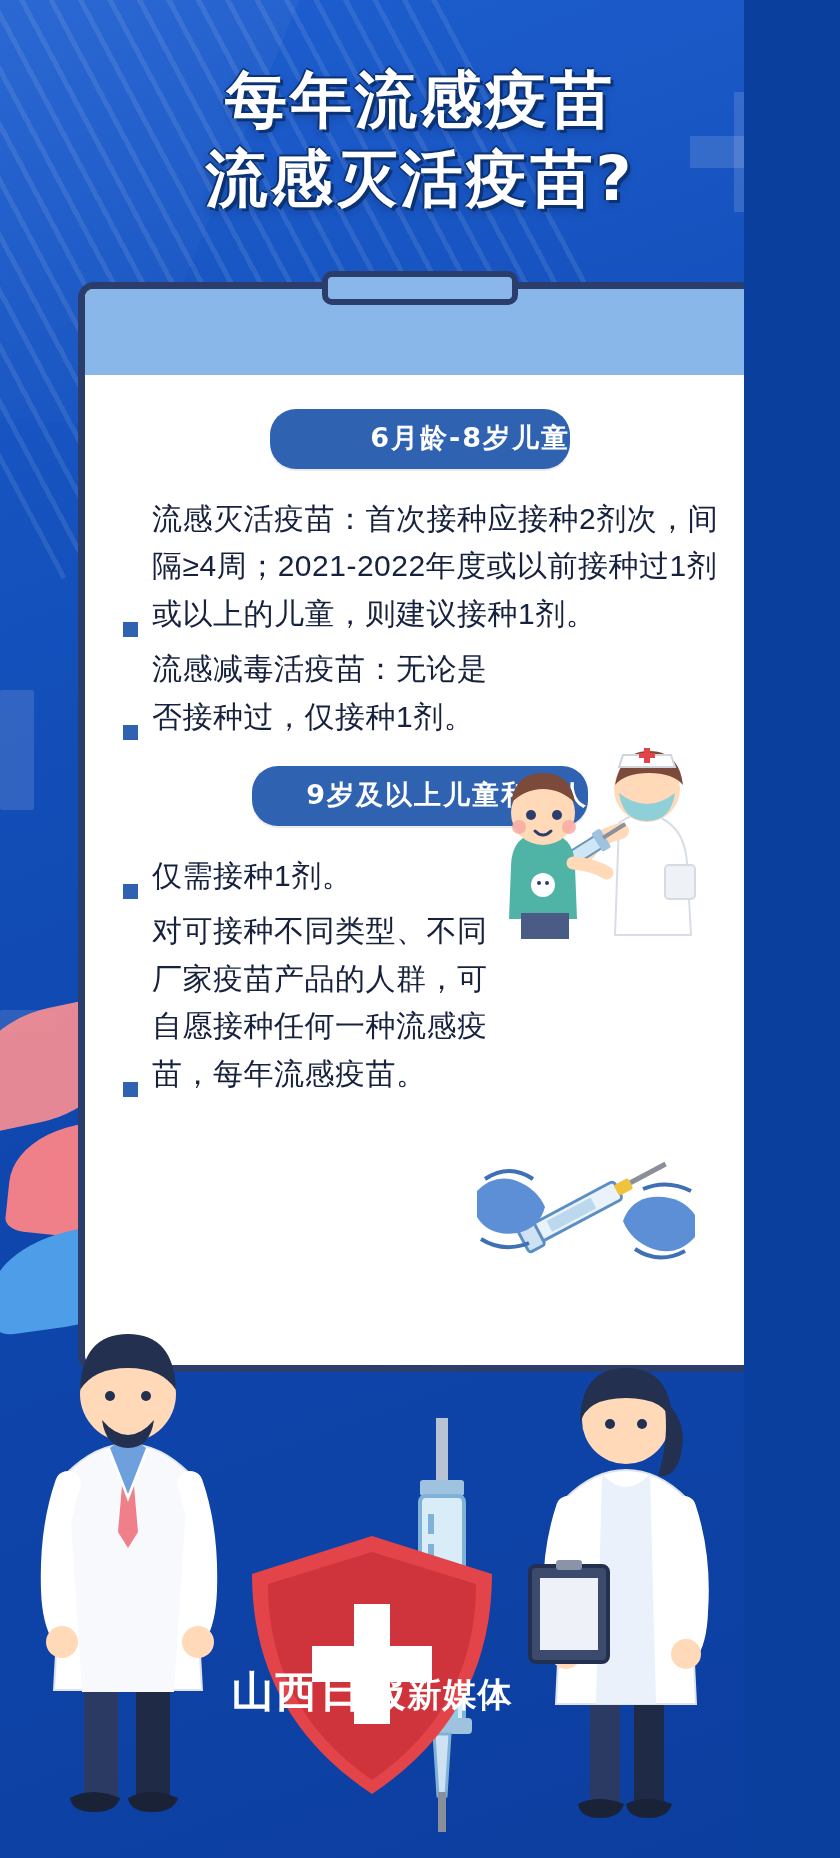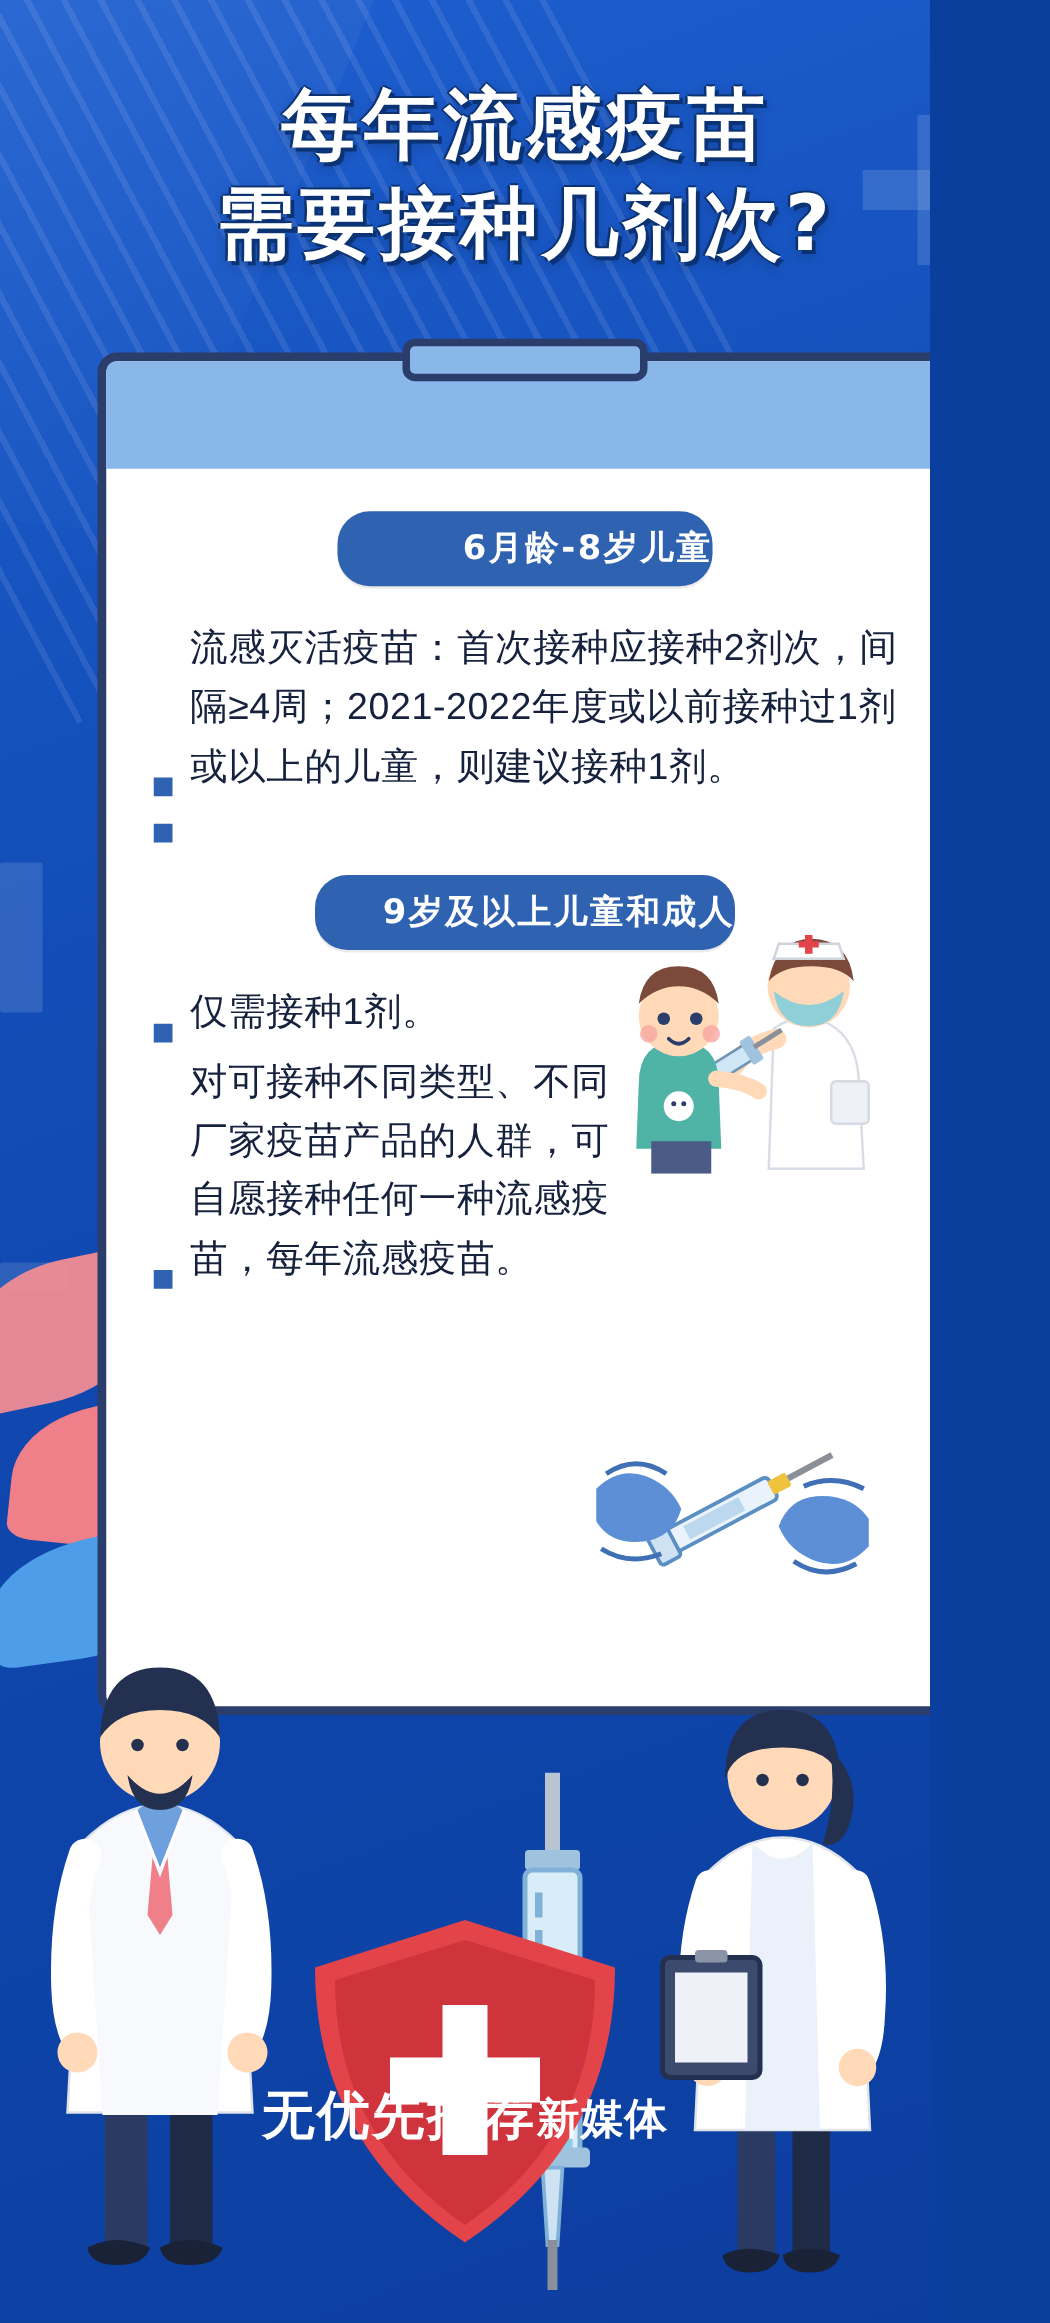--- a/index.html
+++ b/index.html
@@ -278,38 +278,39 @@
 
   <div class="leaf leaf-pink-1"></div>
   <div class="leaf leaf-pink-2"></div>
   <div class="leaf leaf-blue-1"></div>
   <div class="leaf leaf-pink-3"></div>
   <div class="leaf leaf-pink-4"></div>
   <div class="leaf leaf-blue-2"></div>
 
   <div class="title-wrap">
     <div class="title-line">每年流感疫苗</div>
-    <div class="title-line">需要接种几剂次?</div>
+    <div class="title-line">流感灭活疫苗?</div>
   </div>
 
   <div class="board">
     <div class="clip"></div>
     <div class="board-top"></div>
 
     <div class="board-body">
 
       <div class="pill">6月龄-8岁儿童</div>
 
       <div class="bullets">
         <div class="bullet">
           <div class="sq"></div>
           <div class="txt">流感灭活疫苗：首次接种应接种2剂次，间隔≥4周；2021-2022年度或以前接种过1剂或以上的儿童，则建议接种1剂。</div>
         </div>
         <div class="bullet narrow">
           <div class="sq"></div>
+          <div class="txt">流感减毒活疫苗：无论是否接种过，仅接种1剂。</div>
         </div>
       </div>
 
       <svg class="illus-vax" viewBox="0 0 252 212">
 
         <path d="M150 96 q22-16 44-4 q22 12 24 44 l4 72 -76 0 z" fill="#ffffff" stroke="#d9dde6" stroke-width="2"></path>
         <rect x="196" y="138" width="30" height="34" rx="4" fill="#eef1f6" stroke="#d6dae3" stroke-width="2"></rect>
 
         <circle cx="178" cy="62" r="33" fill="#ffd9b8"></circle>
         <path d="M146 58 q6-34 34-34 q30 0 34 34 q-10-12-34-12 q-24 0-34 12z" fill="#7b4a3a"></path>
@@ -432,16 +433,16 @@
   </svg>
 
   <svg class="shield" viewBox="0 0 260 270">
     <path d="M130 6 L250 44 q0 140 -120 220 Q10 184 10 44z" fill="#e3444a"></path>
     <path d="M130 22 L234 54 q0 124 -104 196 Q26 178 26 54z" fill="#cf343c"></path>
     <rect x="112" y="74" width="36" height="120" fill="#ffffff"></rect>
     <rect x="70" y="116" width="120" height="36" fill="#ffffff"></rect>
   </svg>
 
   <div class="logo">
-    <span class="cn">无优先推荐</span><span class="cn2">新媒体</span>
+    <span class="cn">山西日报</span><span class="cn2">新媒体</span>
   </div>
 
 </div>
 
 </body></html>

